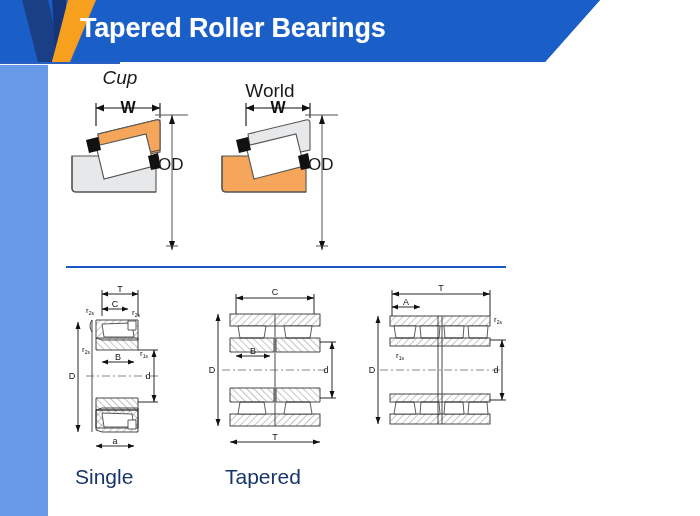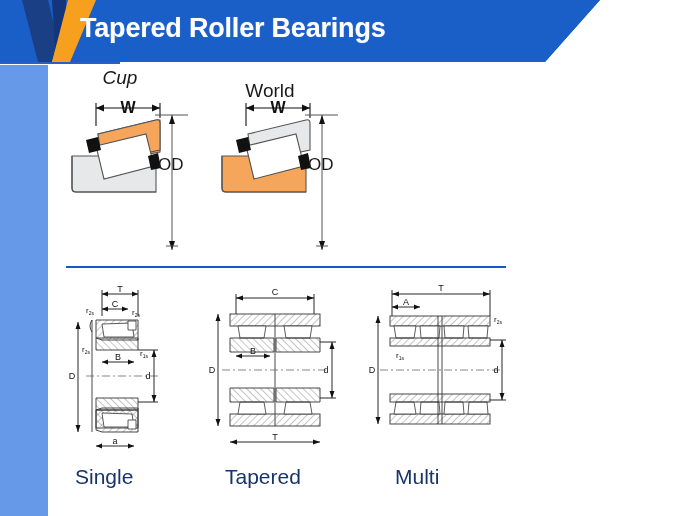--- a/index.html
+++ b/index.html
@@ -362,15 +362,14 @@
       <g stroke="#111" stroke-width="0.9" fill="none">
         <line x1="134" y1="60" x2="134" y2="120"></line>
         <polygon points="134,60 131.5,67 136.5,67" fill="#111" stroke="none"></polygon>
         <polygon points="134,120 131.5,113 136.5,113" fill="#111" stroke="none"></polygon>
         <line x1="122" y1="60" x2="138" y2="60"></line>
         <line x1="122" y1="120" x2="138" y2="120"></line>
       </g>
       <text x="128" y="93" text-anchor="middle" font-size="9" fill="#111" class="dimtext">d</text>
     </svg>
   </div>
-  <div class="caption" style="left:395px;top:465px;width:90px;">Multi</div>
 
 </div>
 
 </body></html>

